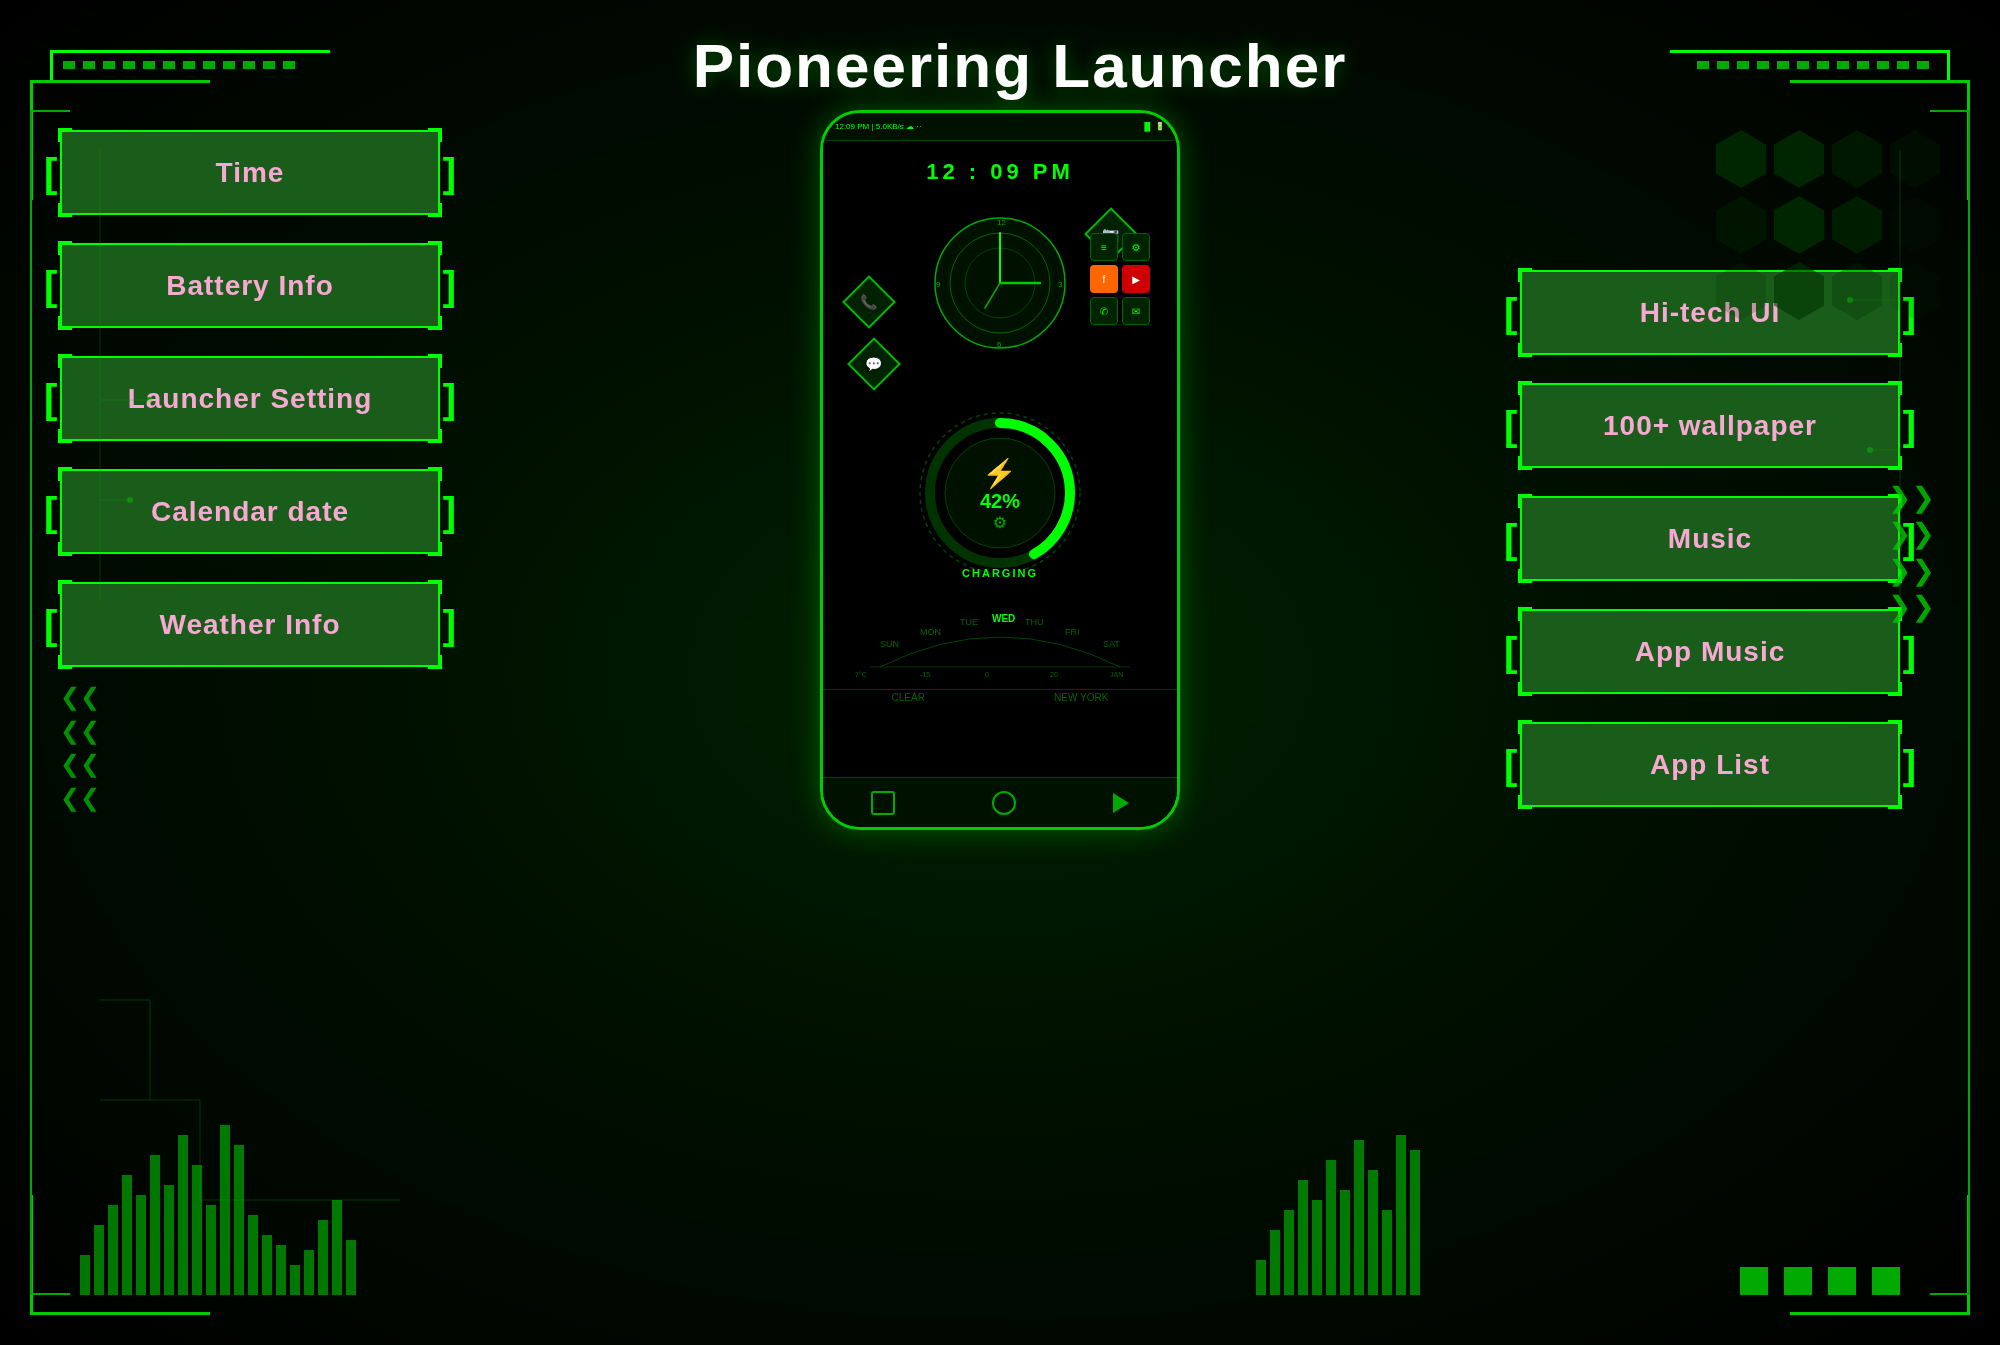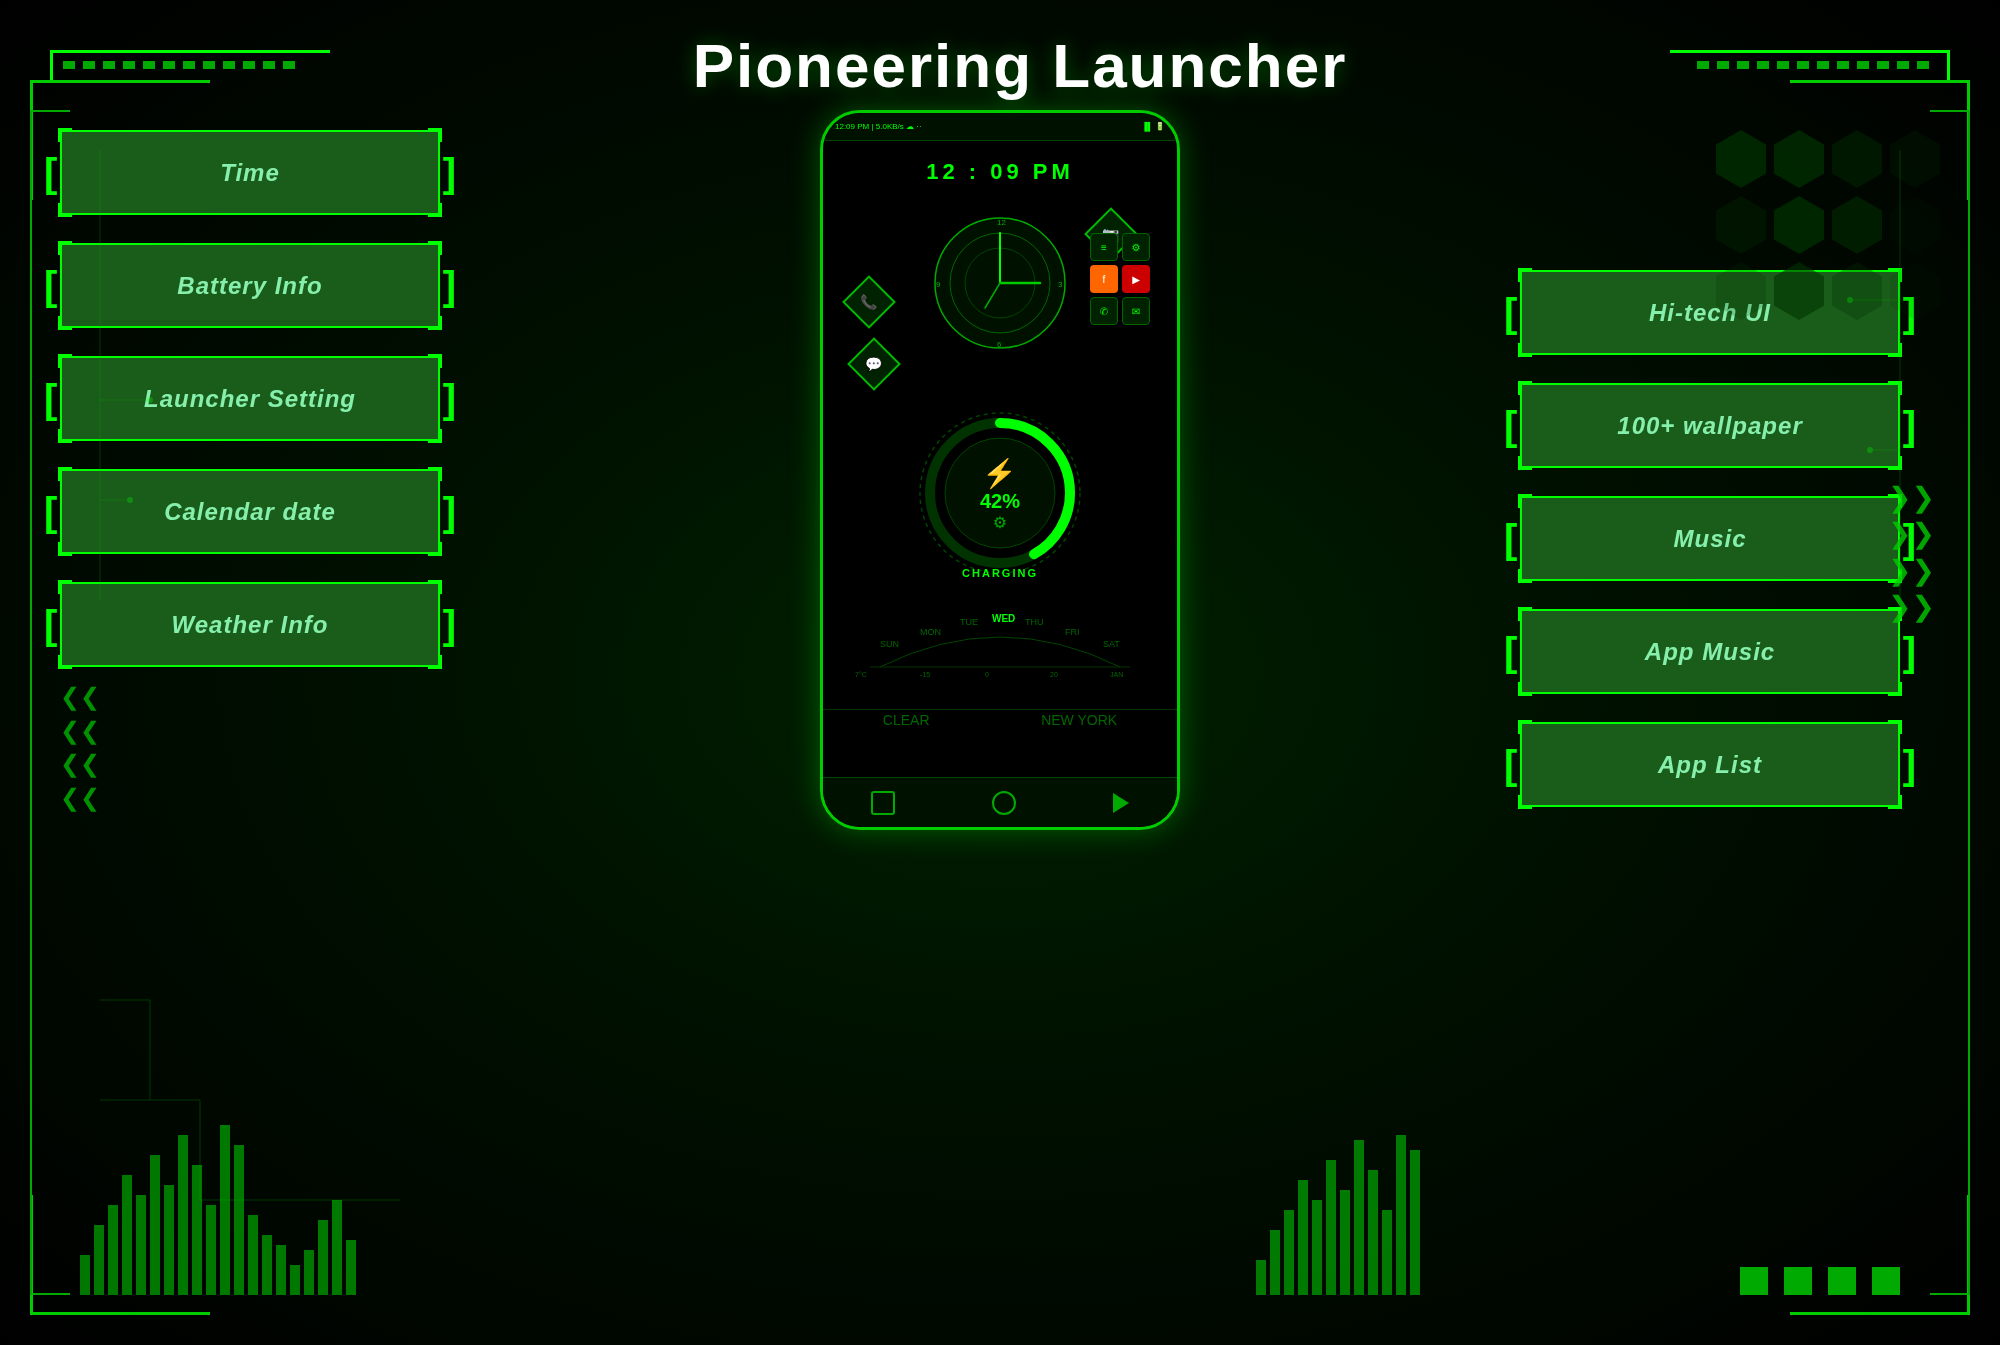--- a/index.html
+++ b/index.html
@@ -120,25 +120,24 @@
       position: absolute;
       right: -18px;
       top: 50%;
       transform: translateY(-50%);
       color: #00ff00;
       font-size: 40px;
       font-weight: bold;
       line-height: 1;
     }
     .menu-btn span {
-      color: #86efac;
-      font-size: 24px;
+      color: #f9a8d4;
+      font-size: 28px;
       font-weight: bold;
       letter-spacing: 1px;
-      font-style: italic;
     }
 
     
     .btn-corner { position: absolute; width: 14px; height: 14px; }
     .btn-corner.tl { top: -4px; left: -4px; border-top: 3px solid #00ff00; border-left: 3px solid #00ff00; }
     .btn-corner.tr { top: -4px; right: -4px; border-top: 3px solid #00ff00; border-right: 3px solid #00ff00; }
     .btn-corner.bl { bottom: -4px; left: -4px; border-bottom: 3px solid #00ff00; border-left: 3px solid #00ff00; }
     .btn-corner.br { bottom: -4px; right: -4px; border-bottom: 3px solid #00ff00; border-right: 3px solid #00ff00; }
 
     
@@ -510,21 +509,21 @@
           <line x1="30" y1="80" x2="290" y2="80" stroke="#003300" stroke-width="1"></line>
 
           <text x="15" y="90" fill="#006600" font-size="7">7°C</text>
           <text x="80" y="90" fill="#006600" font-size="7">-15</text>
           <text x="145" y="90" fill="#006600" font-size="7">0</text>
           <text x="210" y="90" fill="#006600" font-size="7">20</text>
           <text x="270" y="90" fill="#006600" font-size="7">JAN</text>
         </svg>
       </div>
 
-      <div style="display:flex;justify-content:space-around;padding:2px 4px;font-size:14px;color:#006600;border-top:1px solid #003300;margin-top:20px;">
+      <div style="display:flex;justify-content:space-around;padding:2px 4px;font-size:10px;color:#006600;border-top:1px solid #003300;">
         <span>CLEAR</span>
         <span>NEW YORK</span>
       </div>
 
       <div class="phone-bottom">
         <div style="width:24px;height:24px;border:2px solid #00aa00;border-radius:3px;"></div>
         <div style="width:24px;height:24px;border:2px solid #00aa00;border-radius:50%;"></div>
         <div style="width:0;height:0;border-top:10px solid transparent;border-bottom:10px solid transparent;border-left:16px solid #00aa00;"></div>
       </div>
     </div>

